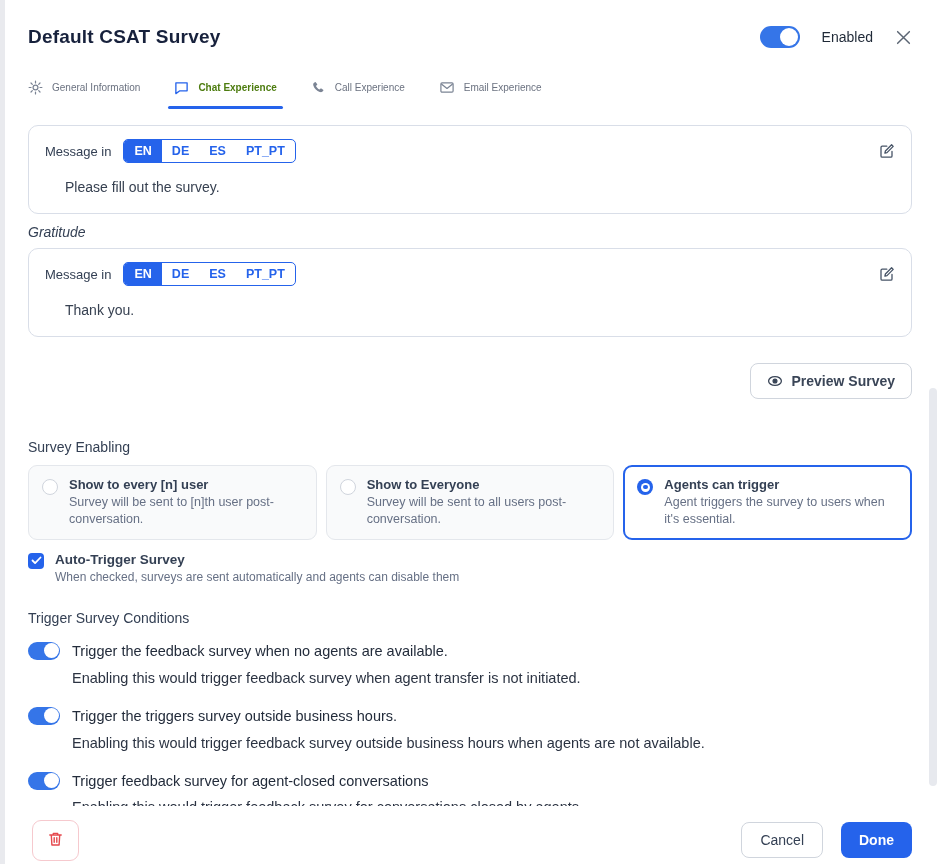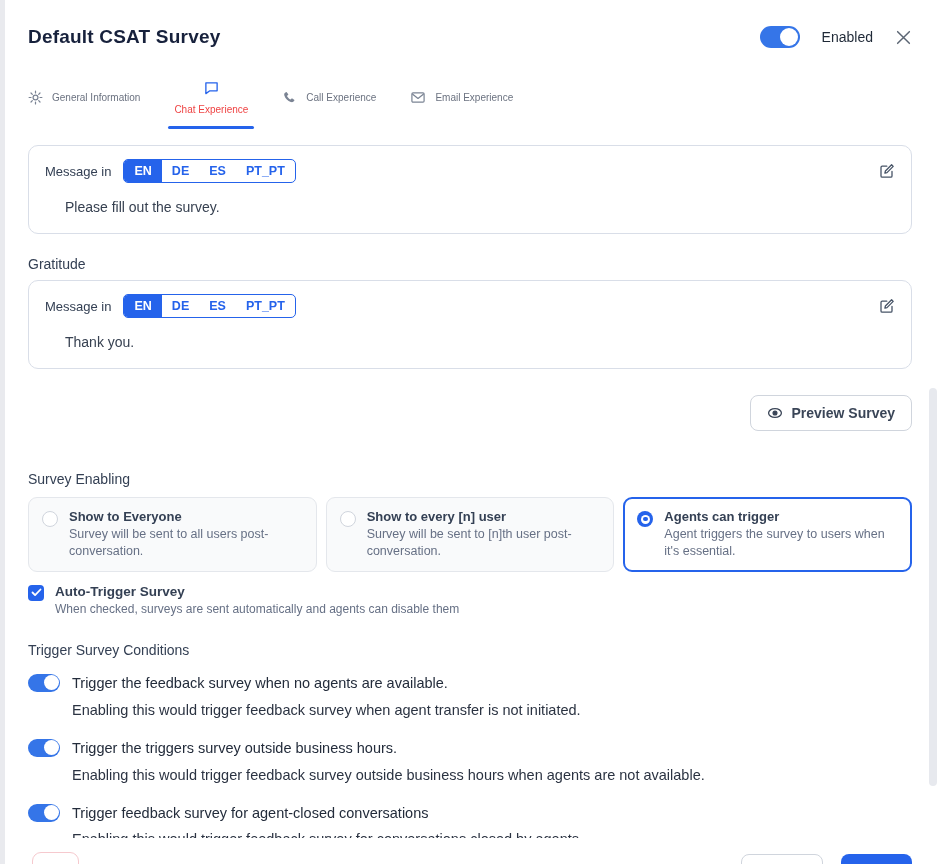--- a/index.html
+++ b/index.html
@@ -15,37 +15,37 @@
   .hdr-right { display:flex; align-items:center; gap:22px; }
   .toggle { position:relative; width:40px; height:22px; border-radius:11px; background:#3575e8; cursor:pointer; }
   .toggle .knob { position:absolute; top:2px; right:2px; width:18px; height:18px; border-radius:50%; background:#fff; }
   .enabled-lbl { font-size:14px; color:#1f2937; }
   .close-x { color:#5b6573; cursor:pointer; display:flex; }
 
   
   .tabs { display:flex; align-items:center; gap:34px; margin-bottom:20px; }
   .tab { display:flex; align-items:center; gap:9px; font-size:10px; color:#6b7280; cursor:pointer; padding-bottom:10px; position:relative; }
   .tab .ticon { display:flex; color:#7b8494; }
-  .tab.active { color:#ef4444; font-weight:400;flex-direction:column; }
+  .tab.active { color:#4d7c0f; font-weight:700; }
   .tab.active .ticon { color:#2563eb; }
   .tab.active::after { content:""; position:absolute; left:-6px; right:-6px; bottom:-4px; height:3px; background:#2563eb; border-radius:2px; }
 
   
   .msg-box { border:1px solid #d9dee8; border-radius:10px; padding:13px 16px 18px 16px; background:#fff; }
   .msg-top { display:flex; align-items:center; justify-content:space-between; }
   .msg-left { display:flex; align-items:center; gap:12px; }
   .msg-lbl { font-size:13px; color:#344054; }
   .langs { display:flex; border:1px solid #2563eb; border-radius:5px; overflow:hidden; background:#fff; }
   .lang { font-size:12.5px; font-weight:700; color:#2563eb; padding:4px 10px; cursor:pointer; }
   .lang.sel { background:#2563eb; color:#fff; }
   .edit-btn { color:#475467; cursor:pointer; display:flex; }
   .msg-text { font-size:14px; color:#374151; margin:16px 0 0 20px; }
 
   .section-lbl { font-size:14px; color:#344054; }
-  .gratitude-lbl { margin:22px 0 8px 0; }
+  .gratitude-lbl { margin:10px 0 8px 0;font-style:italic; }
 
   .preview-row { display:flex; justify-content:flex-end; margin-top:26px; }
   .preview-btn { display:flex; align-items:center; gap:8px; border:1px solid #d0d5dd; border-radius:8px;
     background:#fff; padding:9px 16px; font-size:14px; font-weight:600; color:#3a4557; cursor:pointer; }
   .preview-btn .picon { display:flex; color:#3a4557; }
 
   
   .freq-lbl { margin:40px 0 10px 0; }
   .cards { display:flex; gap:9px; }
   .card { flex:1; display:flex; gap:11px; background:#f9fafb; border:1px solid #e4e7ec; border-radius:9px; padding:11px 13px; cursor:pointer; }
@@ -197,29 +197,29 @@
       </span>
       <span>Preview Survey</span>
     </button>
   </div>
 
   <div class="section-lbl freq-lbl">Survey Enabling</div>
   <div class="cards">
     <div class="card">
       <div class="radio"></div>
       <div>
-        <div class="card-title">Show to Everyone</div>
-        <div class="card-desc">Survey will be sent to all users post-conversation.</div>
+        <div class="card-title">Show to every [n] user</div>
+        <div class="card-desc">Survey will be sent to [n]th user post-conversation.</div>
       </div>
     </div>
     <div class="card">
       <div class="radio"></div>
       <div>
-        <div class="card-title">Show to every [n] user</div>
-        <div class="card-desc">Survey will be sent to [n]th user post-conversation.</div>
+        <div class="card-title">Show to Everyone</div>
+        <div class="card-desc">Survey will be sent to all users post-conversation.</div>
       </div>
     </div>
     <div class="card selected">
       <div class="radio on">
         <div class="ring">
             <div class="dot"></div>
           </div>
       </div>
       <div>
         <div class="card-title">Agents can trigger</div>

